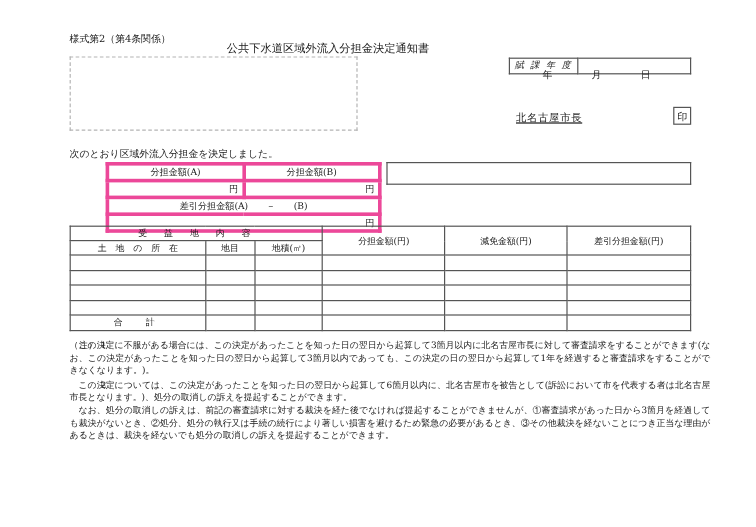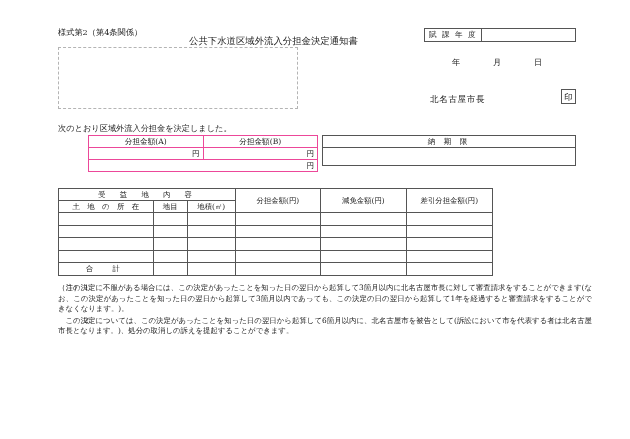--- a/index.html
+++ b/index.html
@@ -17,21 +17,21 @@
   }
   .page {
     position: relative;
     width: 630px;
     height: 439px;
   }
 
   
   .t { position: absolute; white-space: nowrap; line-height: 1; }
   .fs8  { font-size: 8.2px; }
-  .fs85 { font-size: 8.6px; }
+  .fs85 { font-size: 8.6px; text-decoration: underline; }
   .fs9  { font-size: 9.4px; }
   .sp1 { letter-spacing: 0.6px; }
   .sp3 { letter-spacing: 3.4px; }
 
   
   #form-no { left: 58px;  top: 28px; }
   #doc-title { left: 189px; top: 36px; }
 
   
   #recipient-box {
@@ -41,24 +41,25 @@
     width: 240px;
     height: 62px;
     border: 1px dashed #b4b4b4;
     box-sizing: border-box;
   }
 
   
   #meta-table {
     position: absolute;
     left: 424px;
-    top: 28px;
+    top: 48px;
     width: 152px;
     border-collapse: collapse;
     table-layout: fixed;
+    font-style: italic;
   }
   #meta-table td {
     border: 1px solid #555;
     height: 12px;
     font-size: 7.6px;
     padding: 0 2px;
     line-height: 1;
   }
   #meta-table td.lbl {
     width: 52px;
@@ -89,21 +90,21 @@
   
   #amount-table {
     position: absolute;
     left: 88px;
     top: 135px;
     width: 230px;
     border-collapse: collapse;
     table-layout: fixed;
   }
   #amount-table td {
-    border: 1px solid #ec4899;
+    border: 3px solid #ec4899;
     height: 11px;
     font-size: 7.6px;
     padding: 0 3px;
     line-height: 1;
   }
   #amount-table td.ctr  { text-align: center; }
   #amount-table td.yen  { text-align: right; }
 
   
   #deadline-table {
@@ -122,21 +123,21 @@
     padding: 0 2px;
   }
   #deadline-table td.hd  { height: 11px; letter-spacing: 3px; }
   #deadline-table td.val { height: 17px; }
 
   
   #land-table {
     position: absolute;
     left: 58px;
     top: 188px;
-    width: 435px;
+    width: 518px;
     border-collapse: collapse;
     table-layout: fixed;
   }
   #land-table td, #land-table th {
     border: 1px solid #555;
     font-size: 7.4px;
     font-weight: normal;
     text-align: center;
     line-height: 1;
     padding: 0;
@@ -211,30 +212,30 @@
     <tbody>
       <tr>
         <td class="ctr">分担金額(A)</td>
         <td class="ctr">分担金額(B)</td>
       </tr>
       <tr>
         <td class="yen">円</td>
         <td class="yen">円</td>
       </tr>
       <tr>
+        <td class="ctr" colspan="2">差引分担金額(A)　　－　　(B)</td>
+      </tr>
+      <tr>
         <td class="yen" colspan="2">円</td>
       </tr>
     </tbody>
   </table>
 
   <table id="deadline-table">
     <tbody>
-      <tr>
-        <td class="hd">納 期 限</td>
-      </tr>
       <tr>
         <td class="val"></td>
       </tr>
     </tbody>
   </table>
 
   <table id="land-table">
     <colgroup>
       <col style="width:21.8%">
         <col style="width:7.9%">
@@ -307,18 +308,19 @@
       <span class="note-num">1</span>
       <div class="note-body">
         <p class="indent">この決定に不服がある場合には、この決定があったことを知った日の翌日から起算して3箇月以内に北名古屋市長に対して審査請求をすることができます(なお、この決定があったことを知った日の翌日から起算して3箇月以内であっても、この決定の日の翌日から起算して1年を経過すると審査請求をすることができなくなります。)。</p>
       </div>
     </div>
 
     <div class="note-row" style="margin-top:1px;">
       <span class="note-num">2</span>
       <div class="note-body">
         <p class="indent">この決定については、この決定があったことを知った日の翌日から起算して6箇月以内に、北名古屋市を被告として(訴訟において市を代表する者は北名古屋市長となります。)、処分の取消しの訴えを提起することができます。</p>
+        <p class="indent">なお、処分の取消しの訴えは、前記の審査請求に対する裁決を経た後でなければ提起することができませんが、①審査請求があった日から3箇月を経過しても裁決がないとき、②処分、処分の執行又は手続の続行により著しい損害を避けるため緊急の必要があるとき、③その他裁決を経ないことにつき正当な理由があるときは、裁決を経ないでも処分の取消しの訴えを提起することができます。</p>
       </div>
     </div>
 
   </div>
 
 </div>
 
 </body></html>

